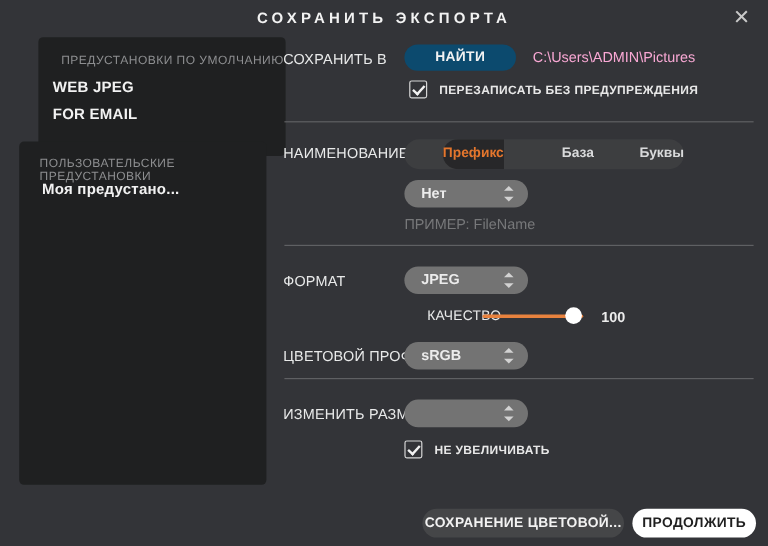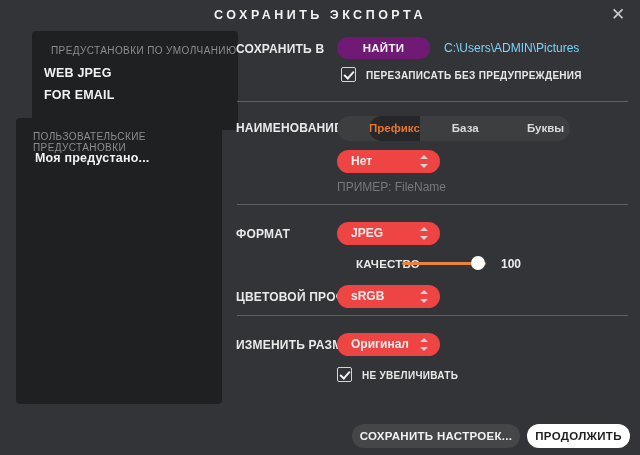--- a/index.html
+++ b/index.html
@@ -39,61 +39,61 @@
   .preset-item {
     position:absolute; left:12px; font-size:12.5px; font-weight:700;
     color:#f2f2f2; cursor:pointer; letter-spacing:0.2px;
   }
   .preset-web   { top:35px; }
   .preset-email { top:57px; }
   .preset-user  { left:19px; top:33px; }
 
   
   .flabel {
-    position:absolute; font-size:12px; font-weight:700;
+    position:absolute; font-size:12px; font-weight:400;
     color:#e9eaea; letter-spacing:0.2px; white-space:nowrap;
   }
-  .dim { position:absolute; font-size:12px; color:#7dd3fc; white-space:nowrap; }
+  .dim { position:absolute; font-size:12px; color:#f9a8d4; white-space:nowrap; }
 
   .divider {
     position:absolute; left:237px; width:391px; height:1px; background:#5f6063;
   }
   .div1 { top:101px; } .div2 { top:204px; } .div3 { top:315px; }
 
   
   .pill-btn {
-    position:absolute; border-radius:12px; background:#701a75;
+    position:absolute; border-radius:12px; background:#0c4a6e;
     color:#f2f2f2; font-weight:700; text-align:center; cursor:pointer;
     letter-spacing:0.3px;
   }
   .btn-find { left:337px; top:37px; width:93px; height:22px; font-size:11.5px; line-height:22px; }
   .btn-save-settings { left:352px; top:424px; width:168px; height:24px; font-size:11.5px; line-height:24px; background:#454648; }
   .btn-continue { left:527px; top:424px; width:103px; height:24px; font-size:11.5px; line-height:24px; background:#ffffff; color:#1f1f1f; }
 
   .dropdown {
     position:absolute; left:337px; width:103px; height:23px;
-    background:#ef4444; border-radius:12px; cursor:pointer;
+    background:#737373; border-radius:12px; cursor:pointer;
   }
   .dd-net  { top:150px; } .dd-jpeg { top:222px;text-decoration:underline; } .dd-srgb { top:285px; } .dd-orig { top:333px; }
   .dd-value {
     position:absolute; left:14px; top:0; line-height:23px;
     font-size:12px; font-weight:600; color:#ececec; white-space:nowrap;
   }
   .stepper { position:absolute; right:12px; top:4px; width:8px; height:15px; }
   .stepper i { position:absolute; left:0; width:0; height:0; border-left:4px solid transparent; border-right:4px solid transparent; }
   .stepper .up   { top:1px;  border-bottom:4px solid #d2d2d2; }
   .stepper .down { bottom:1px; border-top:4px solid #d2d2d2; }
 
   
   .segmented {
     position:absolute; left:337px; top:116px; width:233px; height:25px;
     background:#3d3e40; border-radius:13px; display:flex; overflow:hidden;
   }
   .segment {
-    flex:1; text-align:left; line-height:25px; font-size:11.5px;
+    flex:1; text-align:right; line-height:25px; font-size:11.5px;
     font-weight:600; color:#d9dadb; cursor:pointer; white-space:nowrap;margin-left:32px;
   }
   .segment.selected {
     background:#272729; color:#e4762d; border-radius:13px 0 0 13px;
   }
 
   
   .checkbox {
     position:absolute; width:15px; height:15px;
     border:1px solid #d6d6d6; border-radius:2px; background:transparent; cursor:pointer;
@@ -191,26 +191,25 @@
     <span class="stepper">
         <i class="up"></i>
         <i class="down"></i>
       </span>
   </div>
 
   <div class="divider div3"></div>
 
   <div class="flabel" style="left:236px; top:338px;">ИЗМЕНИТЬ РАЗМЕР</div>
   <div class="dropdown dd-orig">
-    <span class="dd-value">Оригинал</span>
     <span class="stepper">
         <i class="up"></i>
         <i class="down"></i>
       </span>
   </div>
 
   <div class="checkbox chk2"></div>
   <div class="chk-label chk2-label">НЕ УВЕЛИЧИВАТЬ</div>
 
-  <div class="pill-btn btn-save-settings">СОХРАНИТЬ НАСТРОЕК...</div>
+  <div class="pill-btn btn-save-settings">СОХРАНЕНИЕ ЦВЕТОВОЙ...</div>
   <div class="pill-btn btn-continue">ПРОДОЛЖИТЬ</div>
 
 </div>
 
 </body></html>

